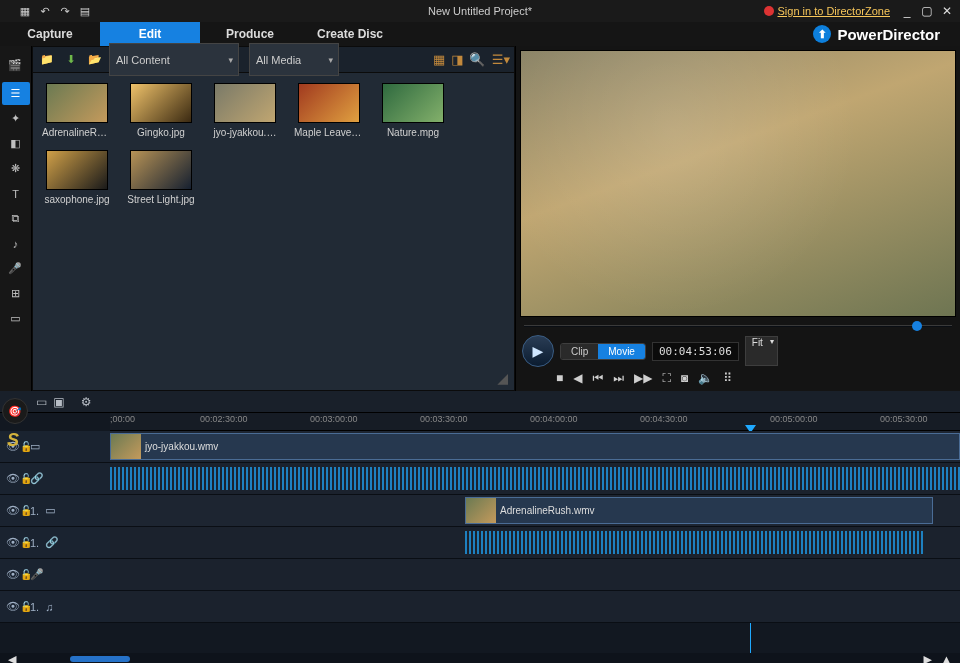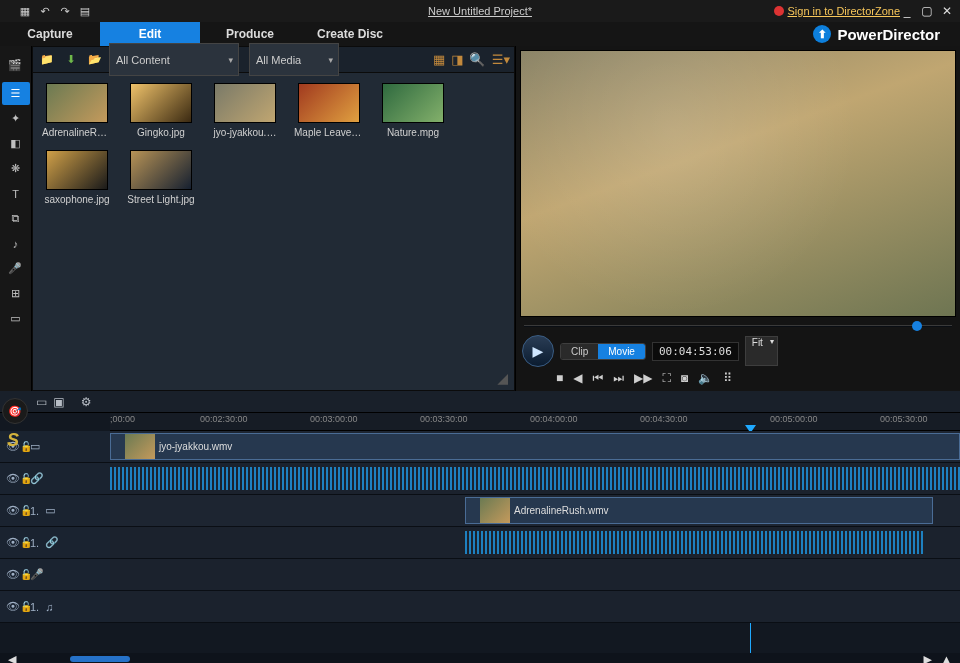--- a/index.html
+++ b/index.html
@@ -1,22 +1,22 @@
 <!DOCTYPE html>
 <html><head>
 <meta charset="utf-8">
 <style>
 * { margin: 0; padding: 0; box-sizing: border-box; font-family: "Segoe UI", Tahoma, sans-serif; }
 body { width: 960px; height: 663px; background: #0a0a0a; color: #ddd; font-size: 11px; overflow: hidden; position: relative; }
 
 .titlebar { height: 22px; background: #1a1a1a; display: flex; align-items: center; position: relative; }
 .titlebar-icons-left { display: flex; gap: 6px; padding-left: 18px; }
 .titlebar-icons-left span { width: 14px; height: 14px; display:inline-flex; align-items:center; justify-content:center; color:#ccc; }
-.titlebar-title { position: absolute; left: 50%; transform: translateX(-50%); font-size: 11px; color:#ccc;text-decoration:underline; }
-.titlebar-right { position:absolute; right:6px; display:flex; align-items:center; gap:0; }
+.titlebar-title { position: absolute; left: 50%; transform: translateX(-50%); font-size: 11px; color:#ccc; }
+.titlebar-right { position:absolute; right:6px; display:flex; align-items:center; gap:10px; }
 .signin { color:#f7c65a; text-decoration: underline; font-size: 11px; display:flex; align-items:center; gap:4px; }
 .win-ctrl { display:flex; gap:6px; }
 .win-ctrl span { width:14px; height:12px; color:#ddd; display:inline-flex; align-items:center; justify-content:center; font-size:12px; }
 
 .modebar { height: 24px; background: #151515; display:flex; align-items:center; }
 .mode-tab { width: 100px; height:100%; display:flex; align-items:center; justify-content:center; font-size:12px; font-weight:600; color:#dcdcdc; cursor:pointer; }
 .mode-tab.active { background: #1681e1; color:#fff; }
 .modebar-right { margin-left:auto; margin-right:20px; display:flex; align-items:center; gap:6px; color:#fff; font-weight:700; font-size:15px; }
 .pd-logo { width:18px; height:18px; border-radius:50%; background:#0d7fdc; display:inline-flex; align-items:center; justify-content:center; color:#fff; font-size:11px; font-weight:700; }
 
@@ -66,21 +66,21 @@
 .playhead { position:absolute; top:40px; bottom:12px; width:1px; background:#1fa9ff; left:750px; }
 .playhead:before{ content:''; position:absolute; top:-6px; left:-5px; width:11px; height:8px; background:#1fa9ff; clip-path:polygon(0 0,100% 0,50% 100%); }
 
 .tracks { position:absolute; top:40px; left:0; right:0; bottom:12px; overflow:hidden; }
 .track { height:32px; display:flex; border-bottom:1px solid #0a0e14; }
 .track .head { width:110px; background:#1a2330; display:flex; align-items:center; gap:6px; padding-left:30px; color:#9fb0c5; font-size:11px; position:relative;}
 .track .head .eye{position:absolute; left:6px;}
 .track .head .lock{position:absolute; left:20px; font-size:10px;}
 .track .lane { flex:1; position:relative; background:#1d2531; }
 .track.audio .lane { background:#1b222d; }
-.clip { position:absolute; top:2px; bottom:2px; background:#26384f; border:1px solid #4a6c95; display:flex; align-items:center; gap:4px; padding-left:14px; font-size:10px; overflow:hidden;text-align:center;}
+.clip { position:absolute; top:2px; bottom:2px; background:#26384f; border:1px solid #4a6c95; display:flex; align-items:center; gap:4px; padding-left:0; font-size:10px; overflow:hidden;text-align:center;}
 .clip .cthumb{width:30px; height:100%; background:linear-gradient(135deg,#6b7a52,#c49a5c);}
 .wave { position:absolute; top:4px; bottom:4px; background:repeating-linear-gradient(90deg,#1fa9ff 0 2px, transparent 2px 4px); opacity:.7;}
 
 .tl-scroll { position:absolute; bottom:0; left:0; right:0; height:12px; background:#0e131b; display:flex; align-items:center; padding:0 30px;}
 .tl-scroll .bar { height:6px; flex:0 0 60px; background:#2672c8; border-radius:3px; margin-left:40px;}
 .lib-resize { position:absolute; bottom:4px; right:6px; color:#555; font-size:14px; }
 .left-badge { position:absolute; top:398px; left:2px; width:26px; height:26px; border-radius:50%; background:#1a1a1a; border:1px solid #333; display:flex; align-items:center; justify-content:center;}
 .left-badge2 { position:absolute; top:430px; left:7px; color:#d4b33c; font-style:italic; font-size:18px; font-weight:bold;}
 </style>
 </head>

